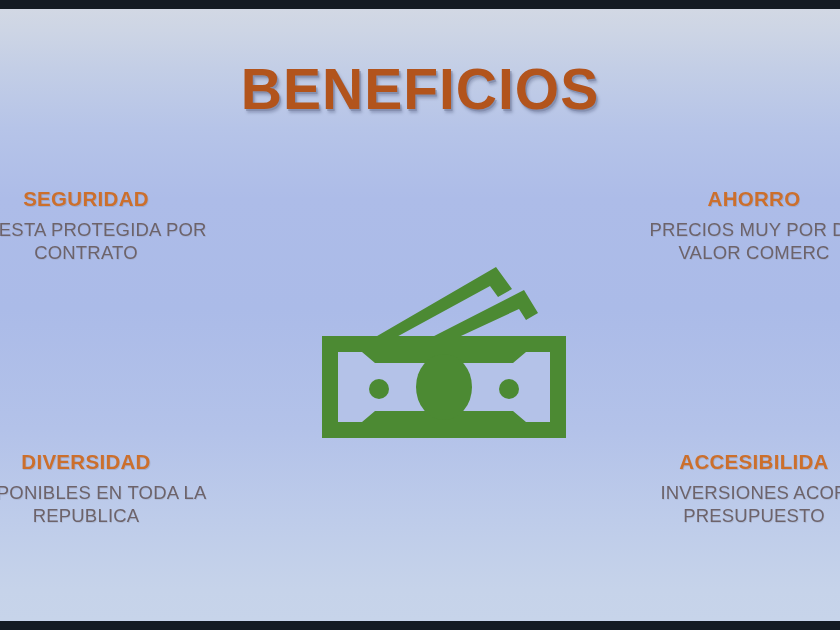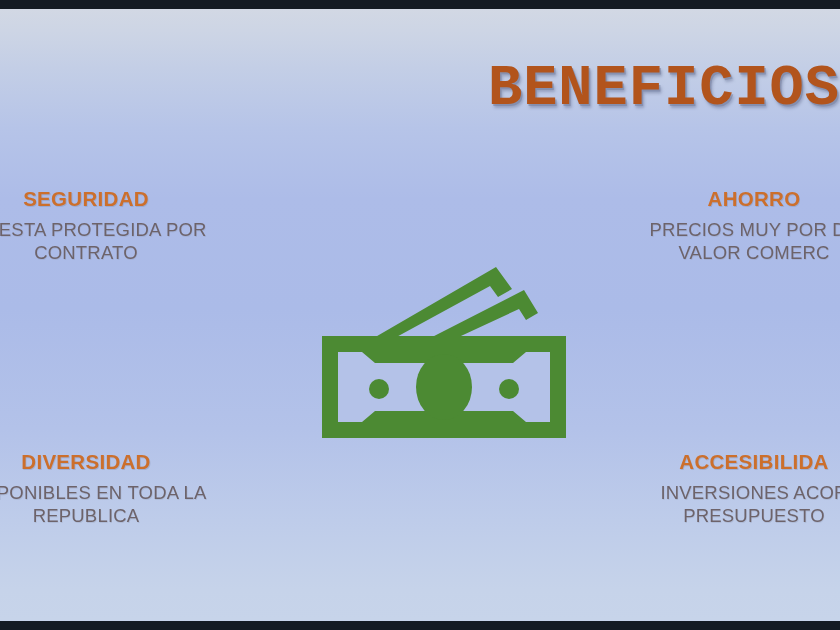--- a/index.html
+++ b/index.html
@@ -49,31 +49,30 @@
         #c7d4ea 612px);
     overflow: hidden;
   }
 
   
   .title {
     position: absolute;
     left: 0;
     top: 52px;
     width: 840px;
-    text-align: right;
+    text-align: center;
     font-size: 57px;
     font-weight: bold;
     letter-spacing: 1px;
     color: #b2541c;
     text-shadow:
       1.5px 2px 0 rgba(120,130,160,0.55),
       2.5px 3.5px 3px rgba(90,100,135,0.40);
     white-space: nowrap;
     line-height: 1;
-    font-family: Liberation Mono, monospace;
   }
 
   
   .quad {
     position: absolute;
     width: 320px;
   }
   .quad .head {
     font-size: 20.5px;
     font-weight: bold;

